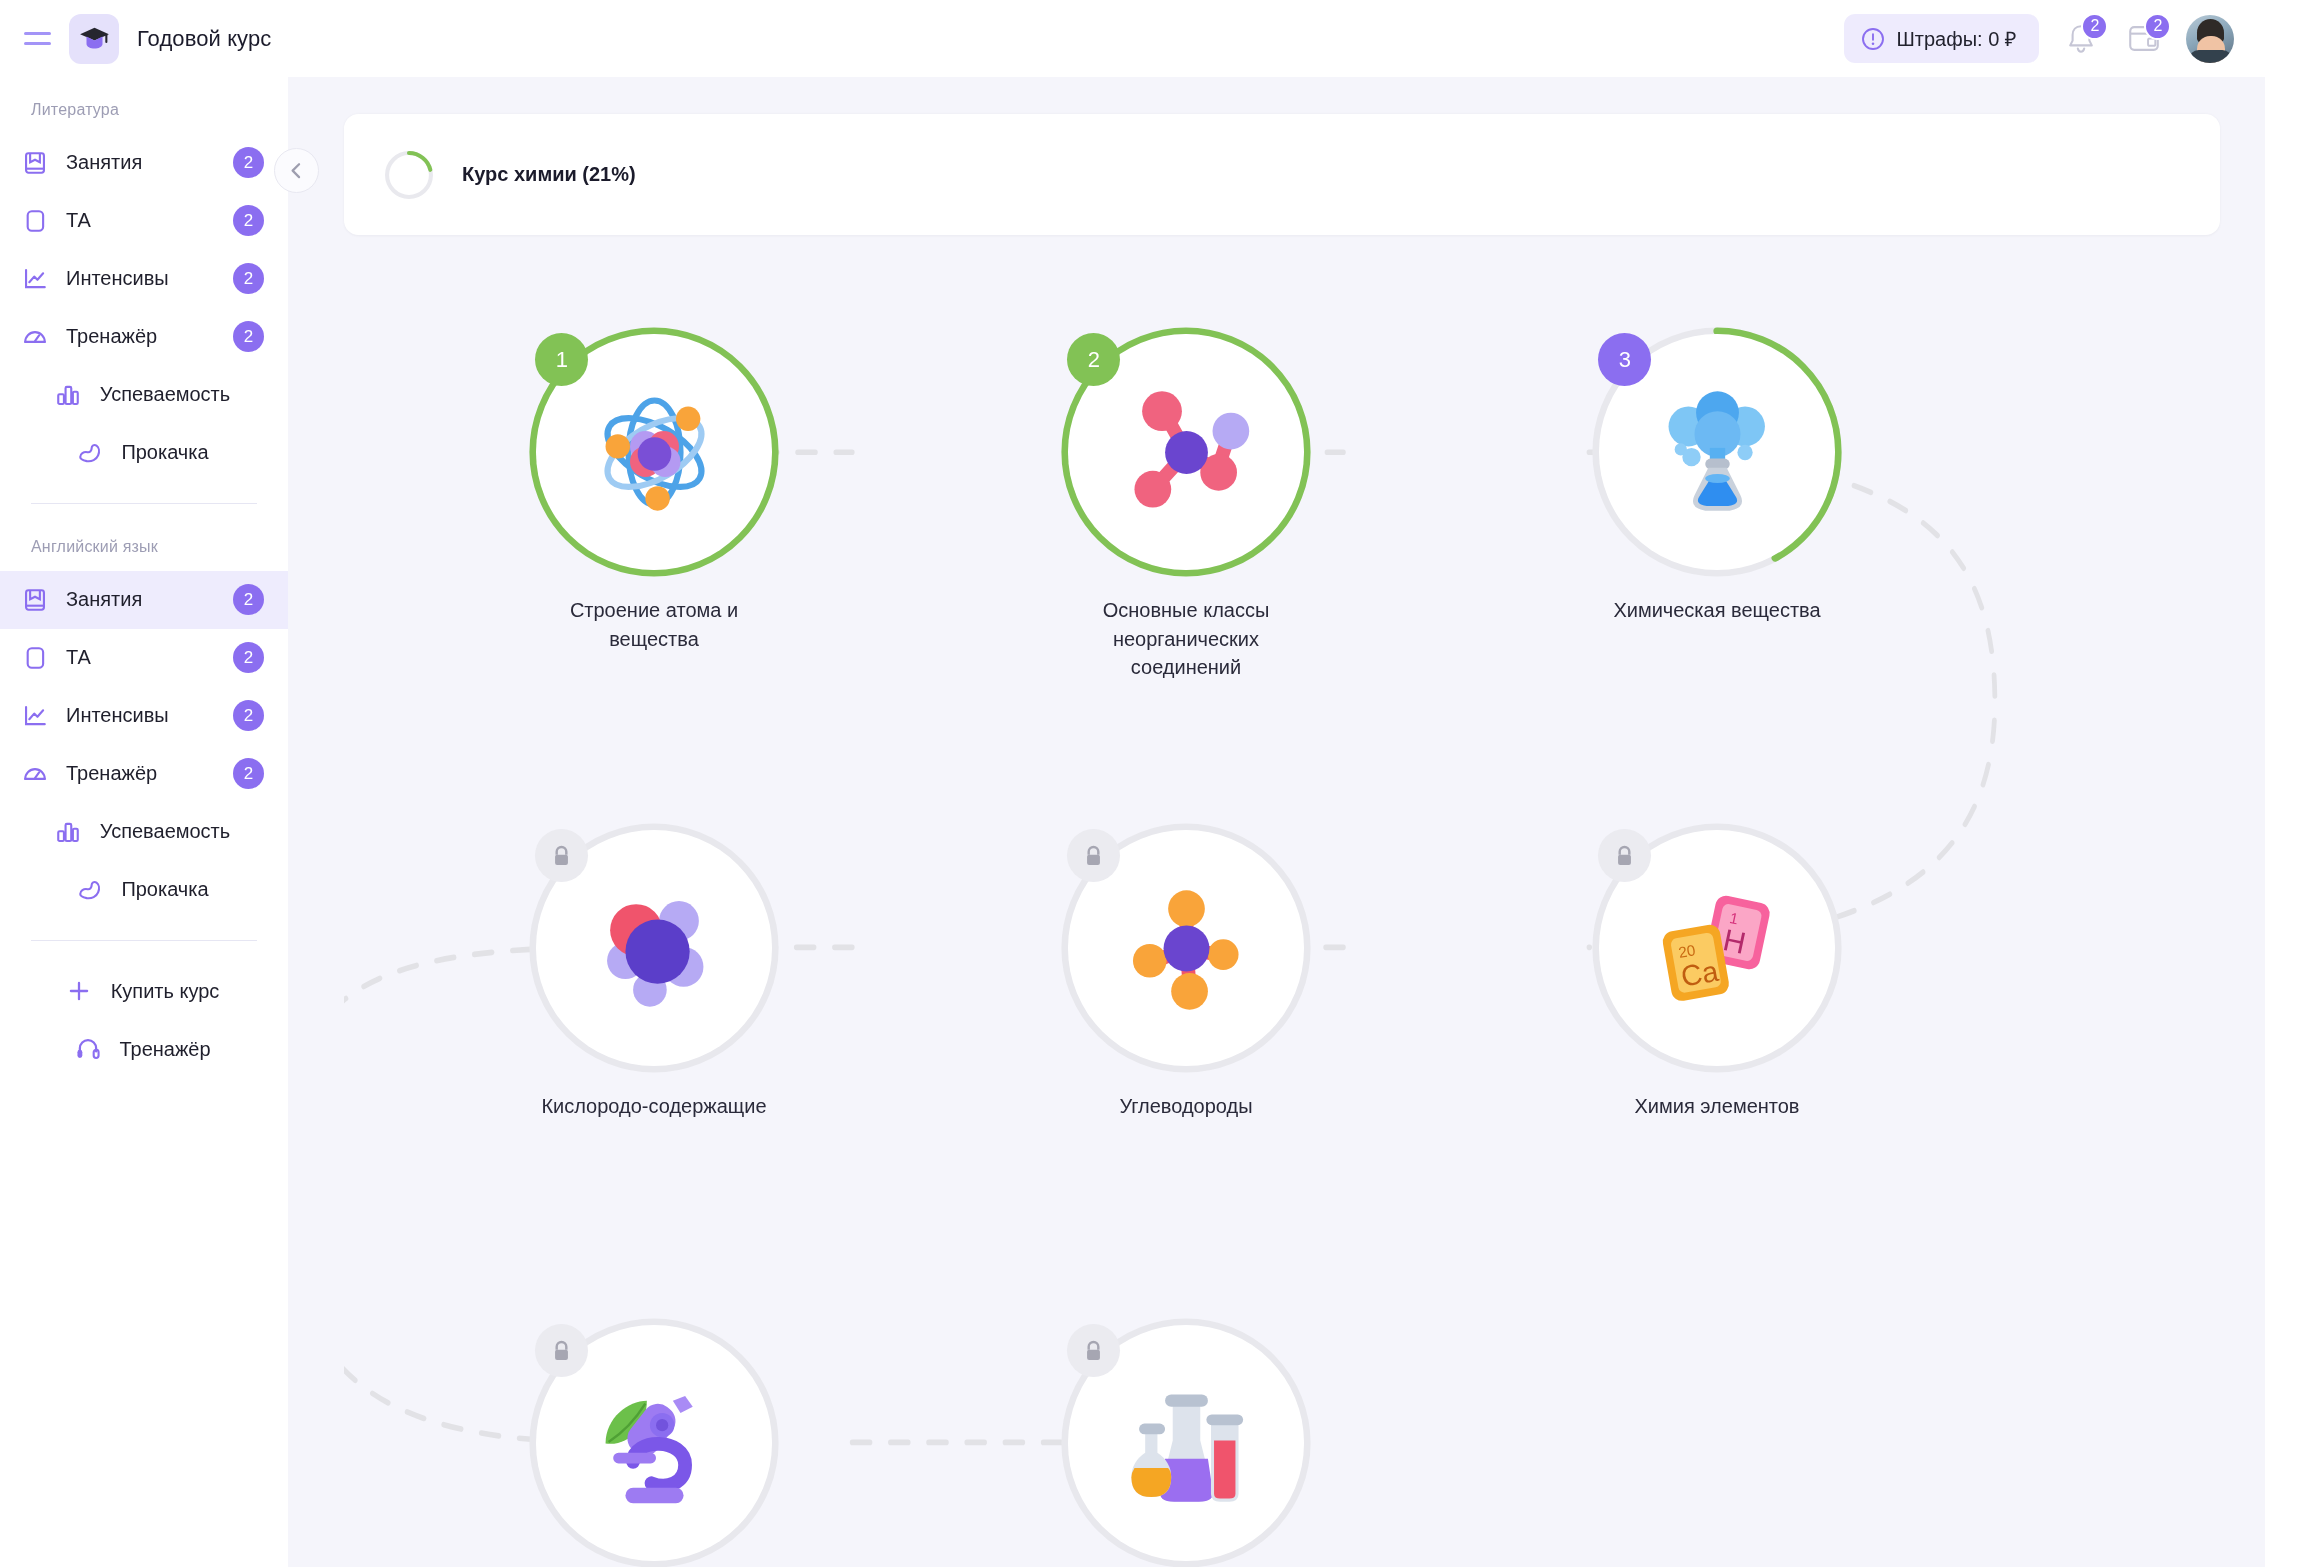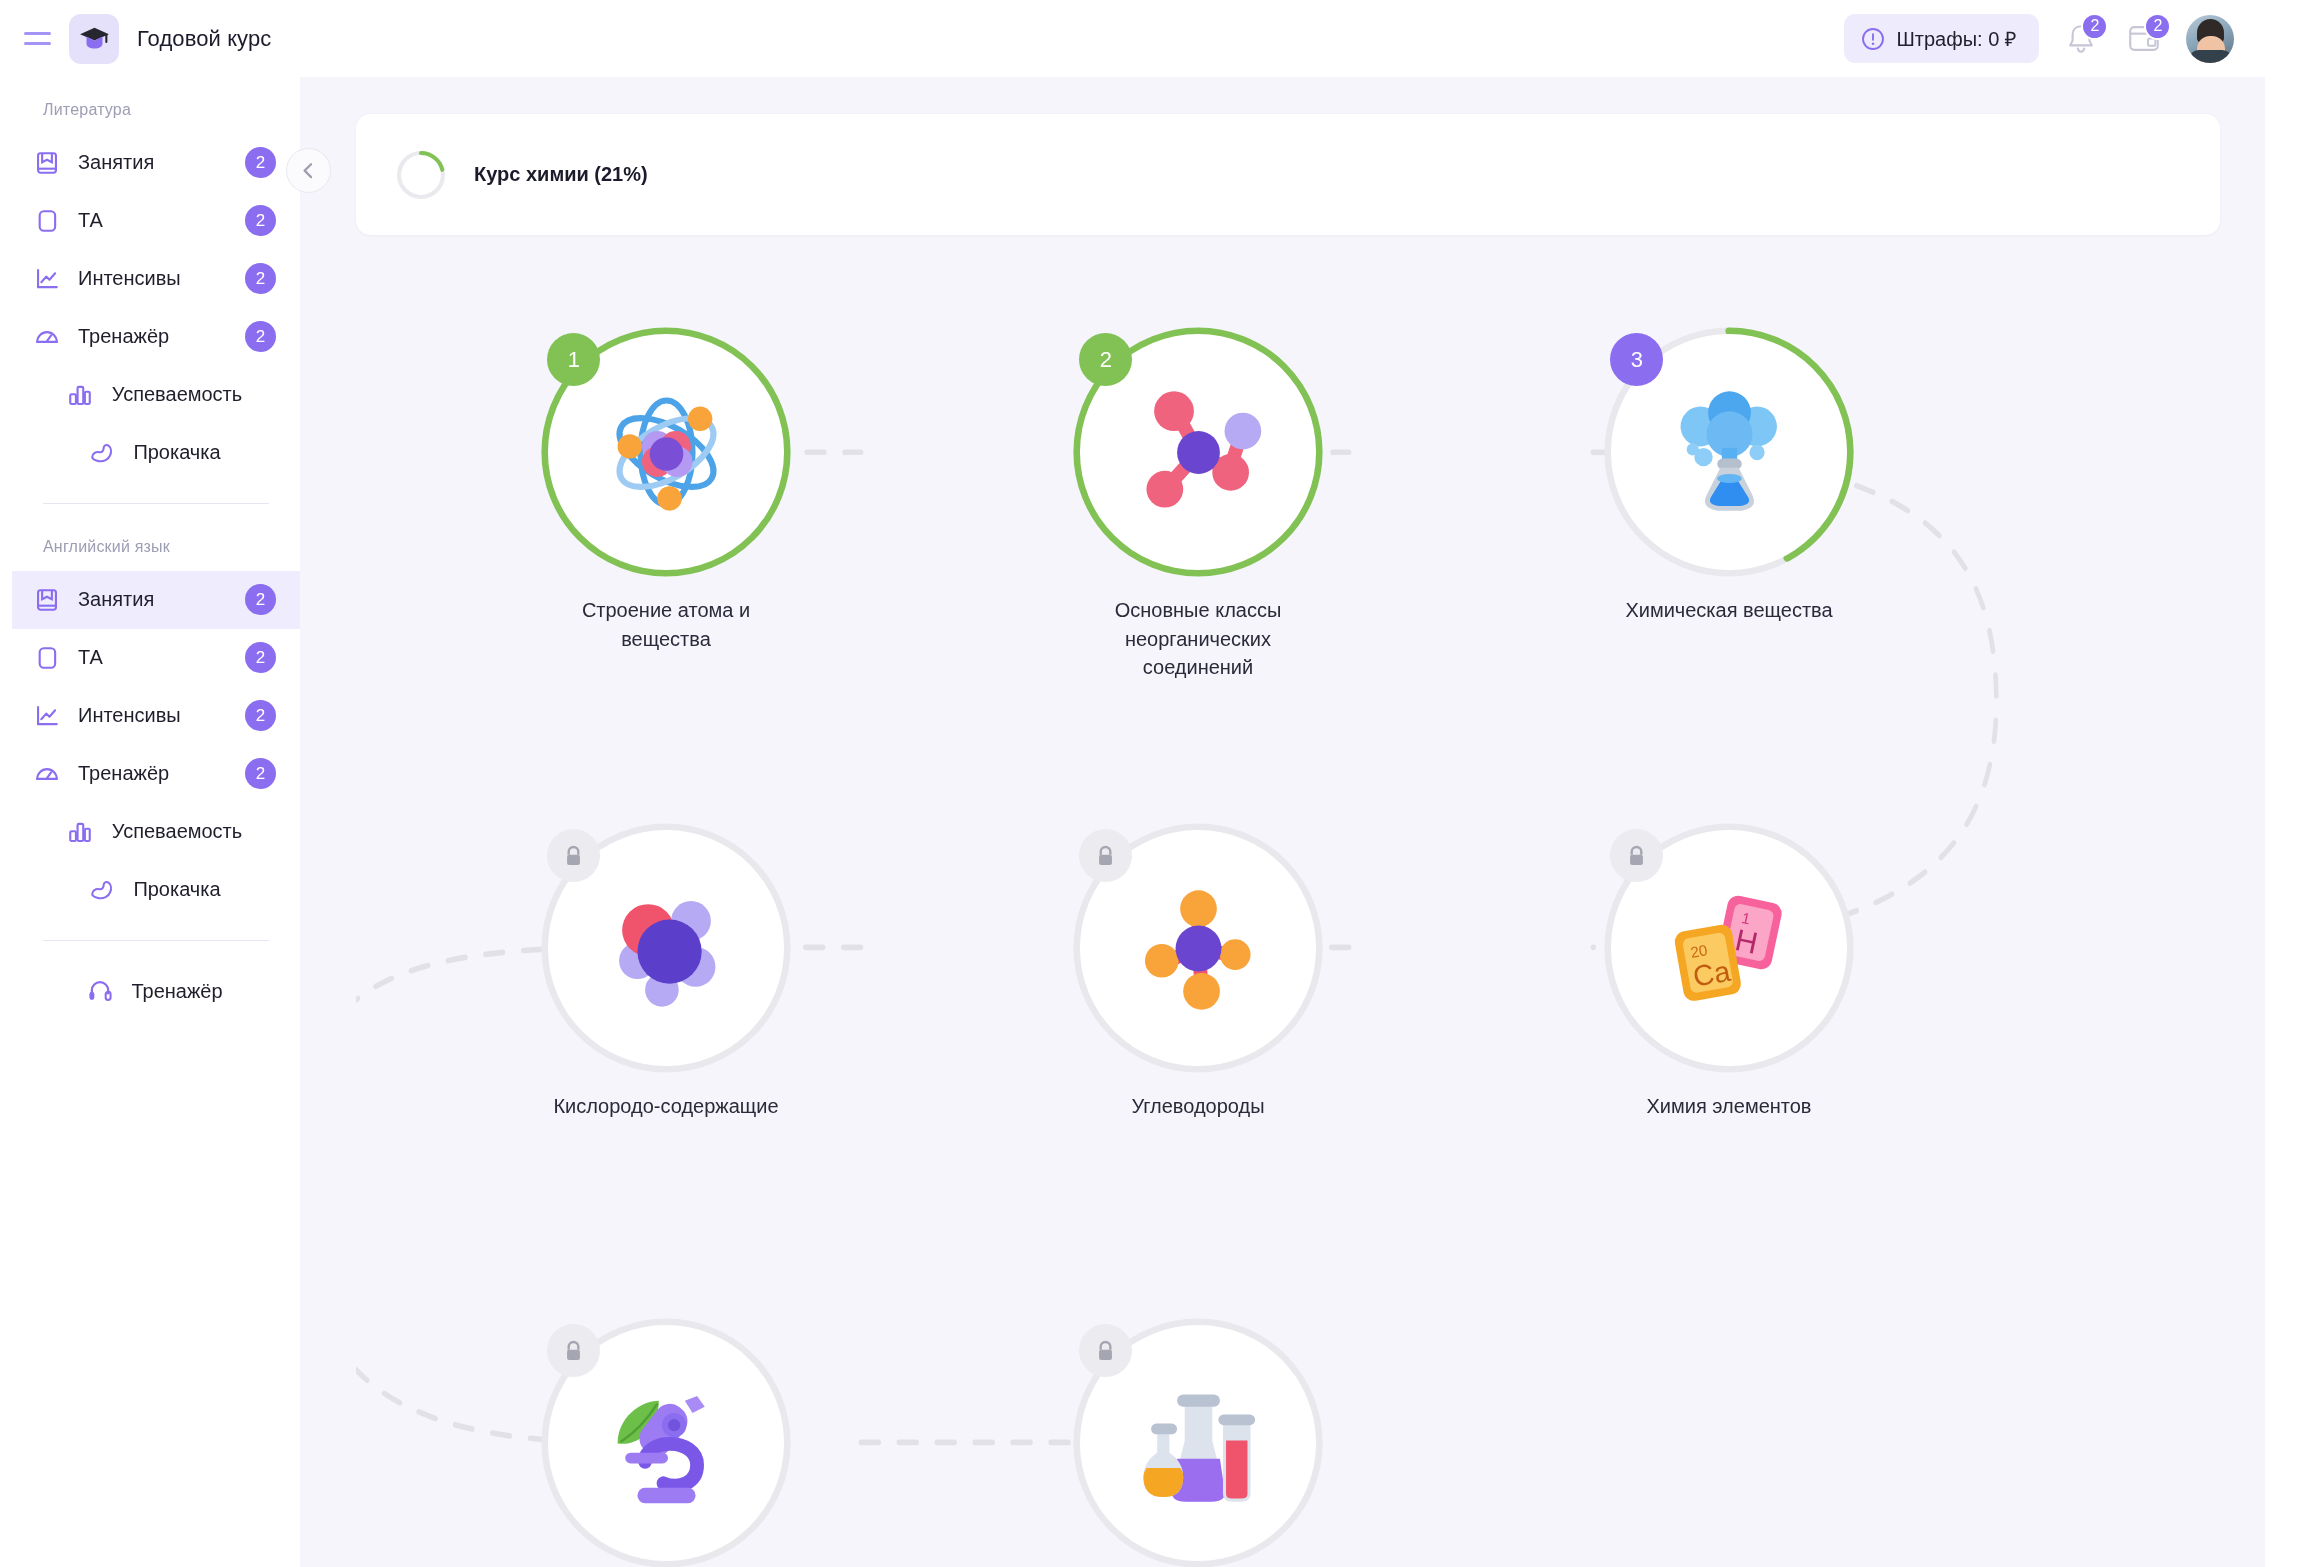--- a/index.html
+++ b/index.html
@@ -59,21 +59,21 @@
   .avatar::after {
     content:""; position:absolute; left:10.5px; top:21px; width:28px; height:29px;
     background:#f0c3a4; border-radius: 13px 13px 11.3px 11.3px;
   }
   .avatar .collar {
     position:absolute; bottom:0; left:3.2px; width:43px; height:13px;
     background:#33414d; border-radius: 9.7px 9.7px 0 0; z-index:3;
   }
 
   
-  .body-row { flex: 1; display: flex; min-height: 0; position: relative; margin-left: 12px; }
+  .body-row { flex: 1; display: flex; min-height: 0; position: relative; }
 
   
   .sidebar {
     width: 288px; flex: 0 0 288px; background: #ffffff;
     padding-top: 11.3px; position: relative; z-index: 20;
     overflow: hidden;
   }
   .sb-section-title {
     font-size: 16px; color: #9d9db4; padding: 13px 0 14.5px 31px; letter-spacing: 0.2px;
   }
@@ -348,20 +348,28 @@
         <span class="sb-icon">
           <svg width="26" height="26" viewBox="0 0 32 32">
               <path d="M4 21 C4 17 8 14 13 15 C16 15.6 18 13 18 10 C18 7 21 5 24 7 C27 9 28 14 26 19 C24 24 18 27 12 26 C7 25 4 24 4 21 Z" fill="none" stroke="#8b6ef0" stroke-width="2.6" stroke-linejoin="round"></path>
             </svg>
         </span>
         <span class="sb-label">Прокачка</span>
       </div>
 
       <div class="sb-divider"></div>
 
+      <div class="sb-item">
+        <span class="sb-icon">
+          <svg width="26" height="26" viewBox="0 0 32 32">
+              <path d="M16 6 L16 26 M6 16 L26 16" stroke="#8b6ef0" stroke-width="2.8" stroke-linecap="round"></path>
+            </svg>
+        </span>
+        <span class="sb-label">Купить курс</span>
+      </div>
 
       <div class="sb-item">
         <span class="sb-icon">
           <svg width="26" height="26" viewBox="0 0 32 32">
               <path d="M6 19 L6 15 A10 10 0 0 1 26 15 L26 19" fill="none" stroke="#8b6ef0" stroke-width="2.8" stroke-linecap="round"></path>
               <rect x="3" y="17" width="6" height="10" rx="3" fill="#8b6ef0"></rect>
               <rect x="23" y="17" width="6" height="10" rx="3" fill="none" stroke="#8b6ef0" stroke-width="2.6"></rect>
             </svg>
         </span>
         <span class="sb-label">Тренажёр</span>

